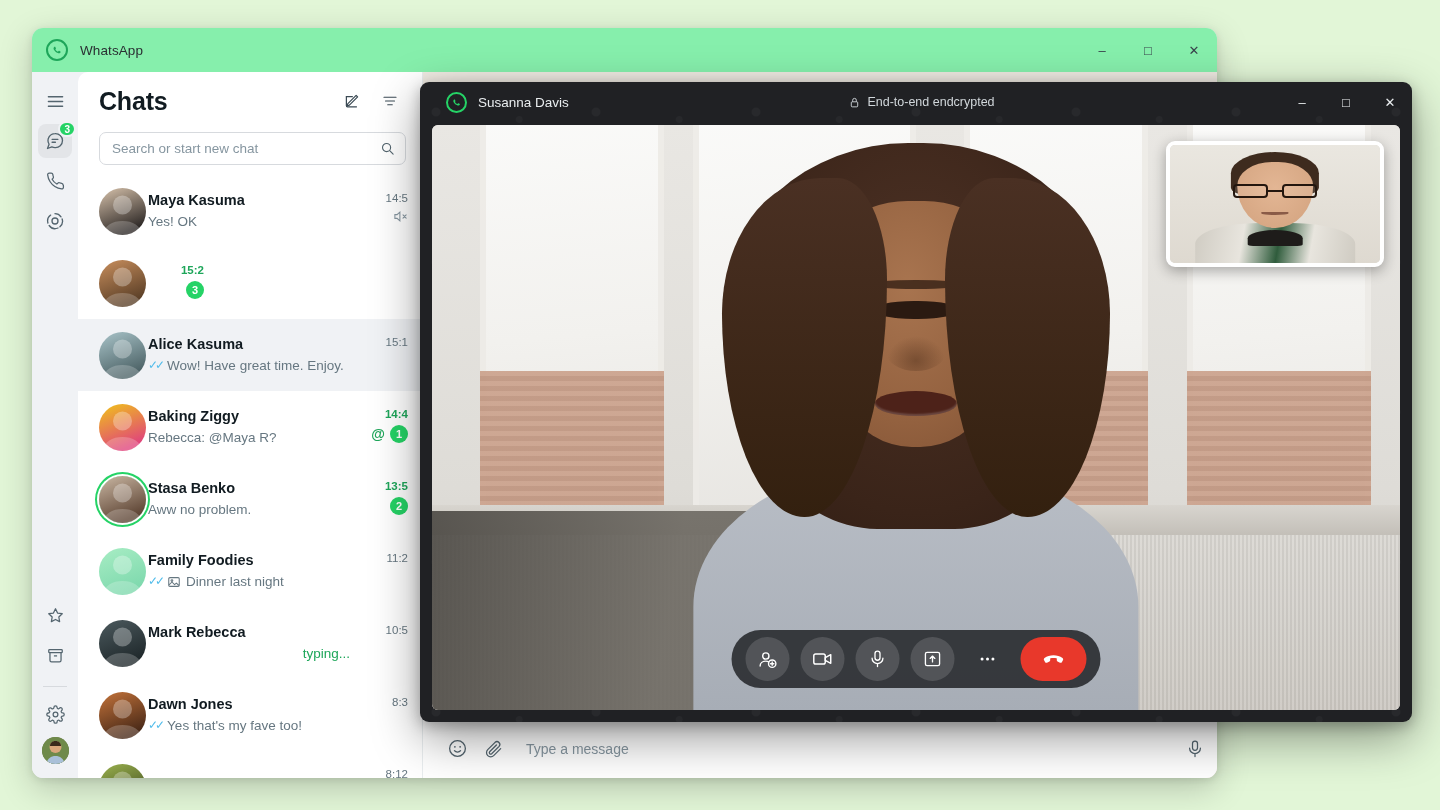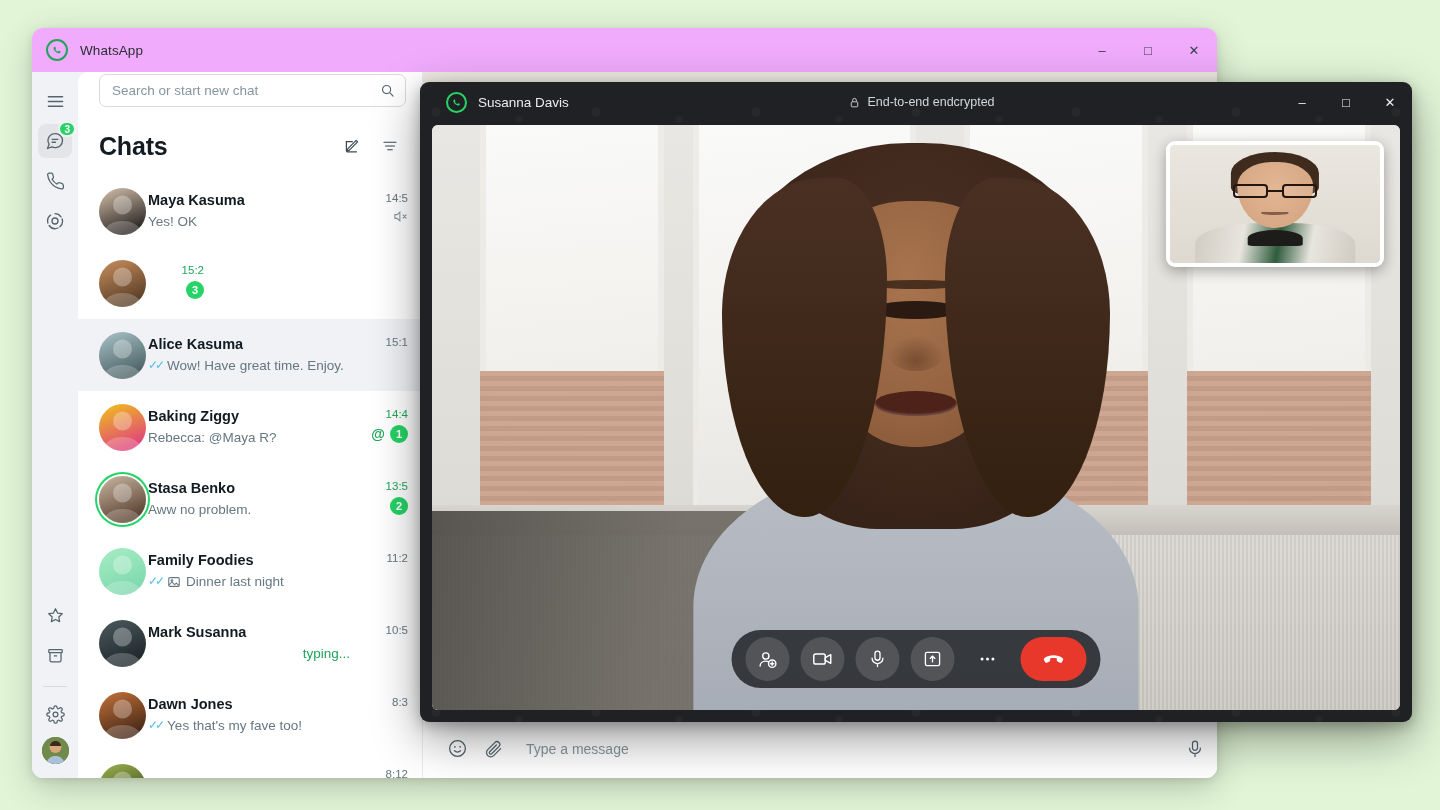--- a/index.html
+++ b/index.html
@@ -16,21 +16,21 @@
     left: 32px; top: 28px;
     width: 1185px; height: 750px;
     background: #f0f2f5;
     border-radius: 11px;
     box-shadow: 0 10px 34px rgba(0,0,0,.20), 0 2px 8px rgba(0,0,0,.10);
     overflow: hidden;
   }
   #app-titlebar {
     height: 44px;
     display: flex; align-items: center;
-    background: #f0abfc;
+    background: #86efac;
     padding-left: 14px;
     position: relative;
   }
   .wa-logo {
     width: 22px; height: 22px; border-radius: 50%;
     border: 2px solid #1ea65a;
     display: flex; align-items: center; justify-content: center;
     color: #1ea65a; font-size: 13px; line-height: 1;
   }
   #app-title-text {
@@ -144,21 +144,21 @@
   }
   .chat-msg.typing { color: #1ea65a; justify-content: flex-end; }
   .ticks { color: #53bdeb; font-size: 12px; letter-spacing: -3px; flex: none; }
   .mini-icon { color: #667781; display: inline-flex; flex: none; }
   .chat-meta {
     flex: none; width: 58px;
     display: flex; flex-direction: column; align-items: flex-end;
     align-self: flex-start; padding-top: 17px; gap: 5px;
   }
   .chat-time { font-size: 11.5px; color: #667781; white-space: nowrap; }
-  .chat-time.unread { color: #1ea65a; font-weight: normal; }
+  .chat-time.unread { color: #1ea65a; font-weight: bold; }
   .meta-row { display: flex; align-items: center; gap: 5px; }
   .unread-badge {
     min-width: 18px; height: 18px; padding: 0 5px;
     background: #25d366; color: #fff; border-radius: 9px;
     font-size: 11px; font-weight: bold;
     display: flex; align-items: center; justify-content: center;
   }
   .at-icon { color: #1ea65a; font-size: 14px; font-weight: bold; }
   .mute-icon { color: #8696a0; }
 
@@ -482,47 +482,47 @@
         <svg width="27" height="27" viewBox="0 0 27 27">
           <rect width="27" height="27" fill="#6f8a4a"></rect>
           <circle cx="13.5" cy="10" r="6" fill="#d9a77c"></circle>
           <path d="M13.5 4c3.5 0 5.5 2.3 5.5 5H8c0-2.7 2-5 5.5-5z" fill="#3a2a1c"></path>
           <path d="M4 27c1.5-5.5 5-8 9.5-8S21.5 21.5 23 27z" fill="#a9c0d8"></path>
         </svg>
       </div>
     </div>
 
     <div id="chat-panel">
+      <div id="chat-header">
+        <div id="chats-title">Chats</div>
+        <div class="header-actions">
+          <div class="hdr-btn">
+            <svg width="18" height="18" viewBox="0 0 24 24" fill="none" stroke="currentColor" stroke-width="1.6" stroke-linecap="round" stroke-linejoin="round">
+                <path d="M19.5 4.5l-11 11L7 19l3.5-1.5 11-11-2-2z" transform="translate(-2 0)"></path>
+                <path d="M4.5 6.2v12.1a1.4 1.4 0 0 0 1.4 1.4H18"></path>
+                <path d="M4.5 6.2h8"></path>
+              </svg>
+          </div>
+          <div class="hdr-btn">
+            <svg width="18" height="18" viewBox="0 0 24 24" fill="none" stroke="currentColor" stroke-width="1.6" stroke-linecap="round">
+                <path d="M4 7h16M6 12h12M9 17h6"></path>
+              </svg>
+          </div>
+        </div>
+      </div>
+
       <div id="search-wrap">
         <div id="search-box">
           <input id="search-input" type="text" placeholder="Search or start new chat" style="">
           <span style="color:#54656f;display:flex">
             <svg width="15" height="15" viewBox="0 0 24 24" fill="none" stroke="currentColor" stroke-width="1.8" stroke-linecap="round">
                 <circle cx="10.5" cy="10.5" r="6.5"></circle>
                 <path d="M15.5 15.5L21 21"></path>
               </svg>
           </span>
-        </div>
-      </div>
-
-      <div id="chat-header">
-        <div id="chats-title">Chats</div>
-        <div class="header-actions">
-          <div class="hdr-btn">
-            <svg width="18" height="18" viewBox="0 0 24 24" fill="none" stroke="currentColor" stroke-width="1.6" stroke-linecap="round" stroke-linejoin="round">
-                <path d="M19.5 4.5l-11 11L7 19l3.5-1.5 11-11-2-2z" transform="translate(-2 0)"></path>
-                <path d="M4.5 6.2v12.1a1.4 1.4 0 0 0 1.4 1.4H18"></path>
-                <path d="M4.5 6.2h8"></path>
-              </svg>
-          </div>
-          <div class="hdr-btn">
-            <svg width="18" height="18" viewBox="0 0 24 24" fill="none" stroke="currentColor" stroke-width="1.6" stroke-linecap="round">
-                <path d="M4 7h16M6 12h12M9 17h6"></path>
-              </svg>
-          </div>
         </div>
       </div>
 
       <div id="chat-list">
           <div class="chat-row">
             <div class="avatar"><svg width="47" height="47" viewBox="0 0 47 47">
                 <defs>
                   <linearGradient id="g0" x1="0" y1="0" x2="0.4" y2="1">
                     <stop offset="0%" stop-color="#d8c3ac"></stop>
                     <stop offset="100%" stop-color="#2f2a28"></stop>
@@ -677,21 +677,21 @@
                   <linearGradient id="g6" x1="0" y1="0" x2="0.4" y2="1">
                     <stop offset="0%" stop-color="#4c5a5e"></stop>
                     <stop offset="100%" stop-color="#20292c"></stop>
                   </linearGradient>
                 </defs>
                 <rect width="47" height="47" fill="url(#g6)"></rect>
                 <circle cx="23.5" cy="17" r="9.5" fill="rgba(255,255,255,.30)"></circle>
                 <path d="M3 47c2.6-9.5 10-14 20.5-14S41.4 37.5 44 47z" fill="rgba(255,255,255,.22)"></path>
               </svg></div>
             <div class="chat-text">
-              <div class="chat-name">Mark Susanna</div>
+              <div class="chat-name">Mark Rebecca</div>
               <div class="chat-msg typing">
                 <span>typing...</span>
               </div>
             </div>
             <div class="chat-meta">
               <div class="chat-time">10:5</div>
             </div>
           </div>
           <div class="chat-row">
             <div class="avatar"><svg width="47" height="47" viewBox="0 0 47 47">

